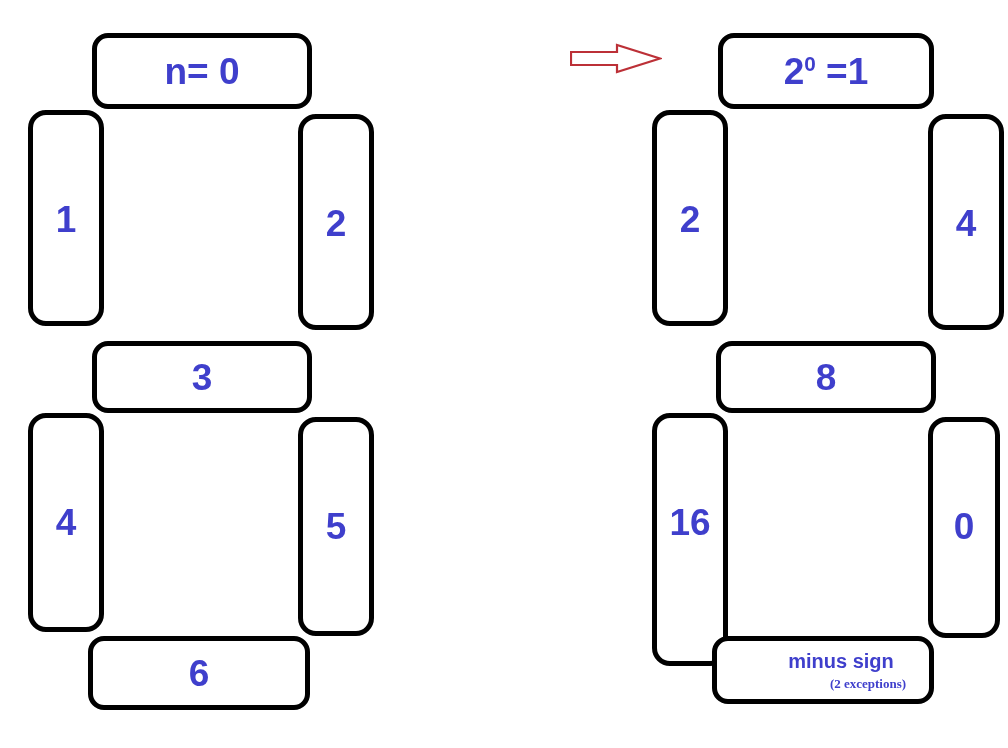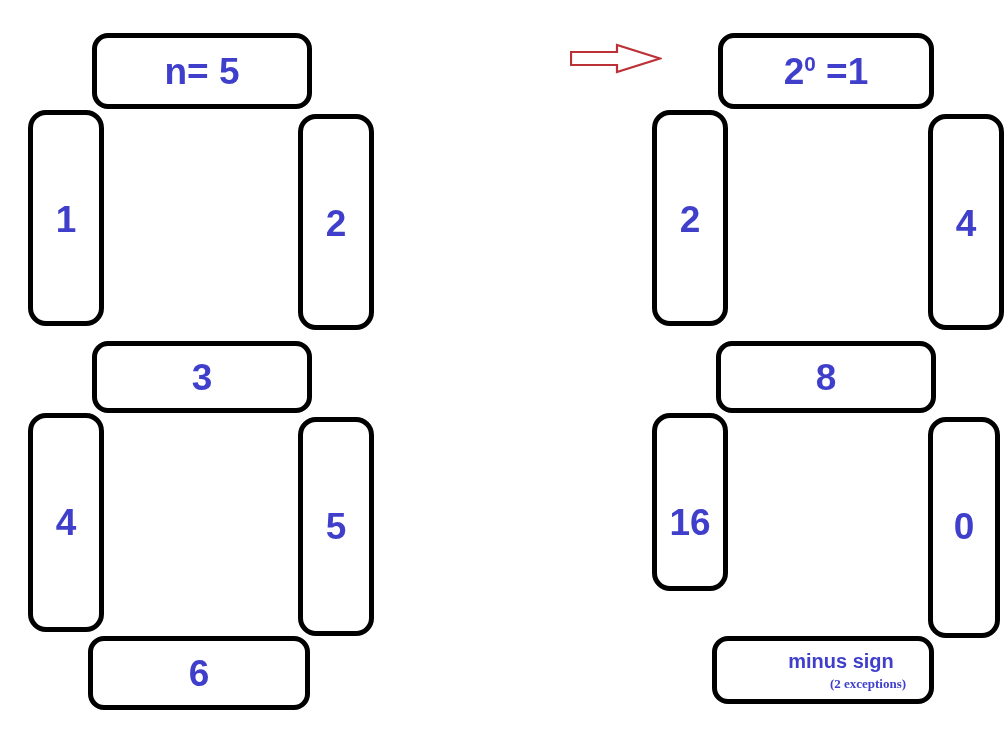--- a/index.html
+++ b/index.html
@@ -112,21 +112,21 @@
   }
 </style>
 </head>
 <body>
 
 <div id="canvas">
 
   <div>
 
     <div class="seg h" style="left:92px; top:33px; width:220px; height:76px;">
-      <span class="lbl f-big">n= 5</span>
+      <span class="lbl f-big">n= 0</span>
     </div>
 
     <div class="seg v" style="left:28px; top:110px; width:76px; height:216px;">
       <span class="lbl f-big">1</span>
     </div>
 
     <div class="seg v" style="left:298px; top:114px; width:76px; height:216px;">
       <span class="lbl f-big">2</span>
     </div>
 
@@ -166,21 +166,21 @@
     </div>
 
     <div class="seg v" style="left:928px; top:114px; width:76px; height:216px;">
       <span class="lbl f-big">4</span>
     </div>
 
     <div class="seg h" style="left:716px; top:341px; width:220px; height:72px;">
       <span class="lbl f-big">8</span>
     </div>
 
-    <div class="seg v" style="left:652px; top:413px; width:76px; height:178px;">
+    <div class="seg v" style="left:652px; top:413px; width:76px; height:253px;">
       <span class="lbl f-big">16</span>
     </div>
 
     <div class="seg v" style="left:928px; top:417px; width:72px; height:221px;">
       <span class="lbl f-big">0</span>
     </div>
 
     <div class="seg h" style="left:712px; top:636px; width:222px; height:68px;">
       <span class="stack">
         <span class="lbl f-small">minus sign</span>

